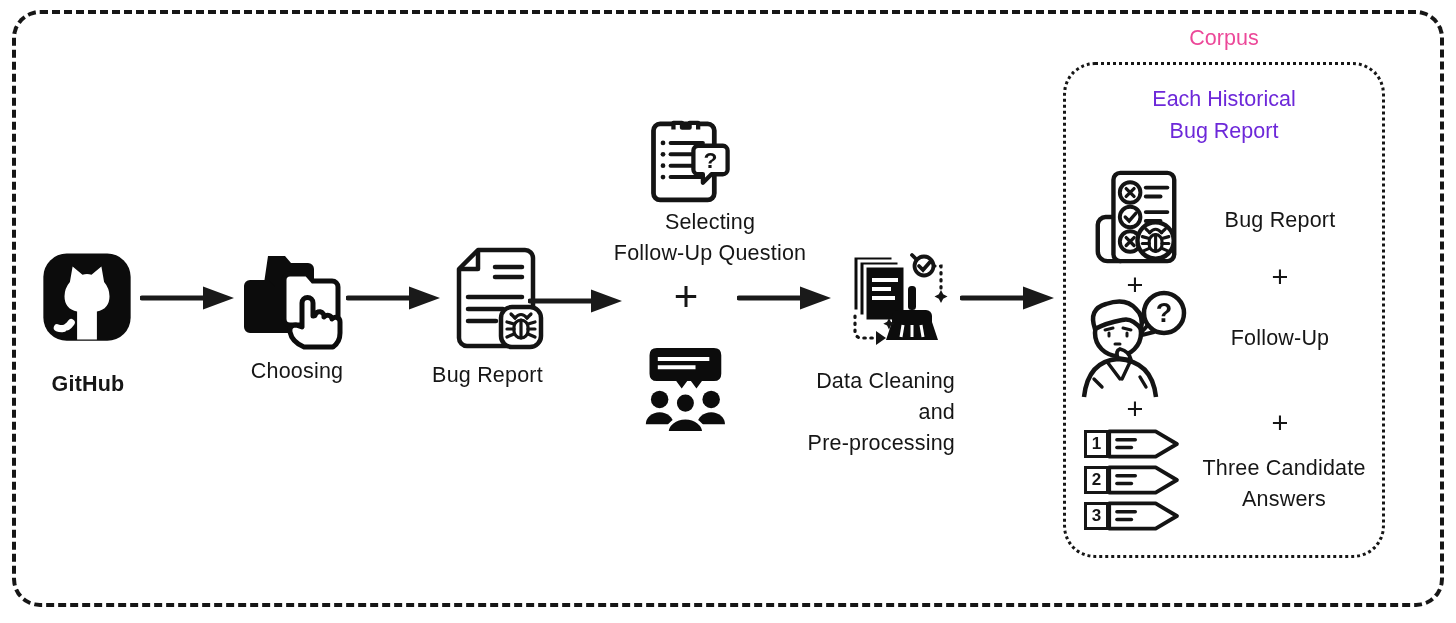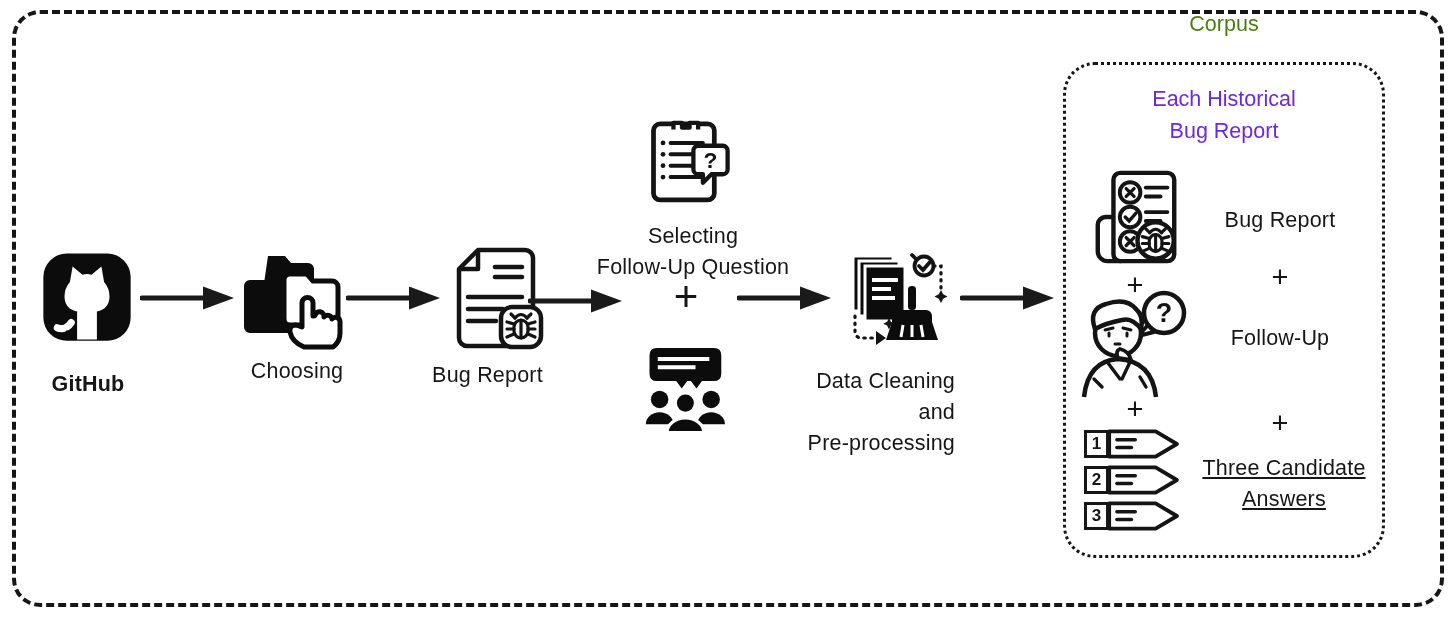--- a/index.html
+++ b/index.html
@@ -6,21 +6,21 @@
   body{width:1456px;height:623px;overflow:hidden;font-family:"Liberation Sans",sans-serif;color:#151515;}
   .canvas{position:relative;width:1456px;height:623px;background:#fff;}
   .outer-border{position:absolute;left:12px;top:10px;width:1432px;height:597px;border:4px dashed #161616;border-radius:28px;box-sizing:border-box;}
   .abs{position:absolute;}
   .node-label{position:absolute;text-align:center;font-size:21.5px;line-height:31px;color:#161616;letter-spacing:.2px;}
   .plus{position:absolute;text-align:center;font-size:42px;line-height:42px;color:#161616;}
   .plus.small{font-size:29px;line-height:29px;}
   .corpus-box{position:absolute;left:1063px;top:62px;width:322px;height:496px;border:3.4px dotted #161616;border-radius:32px;box-sizing:border-box;}
   .corpus-box .node-label{font-size:21.5px;}
   .corpus-heading{position:absolute;top:18px;left:0;width:100%;text-align:center;font-size:21.5px;line-height:32px;color:#6d28d9;}
-  .corpus-title{position:absolute;left:1148px;top:12px;width:152px;text-align:center;font-size:21.5px;color:#4d7c0f;}
+  .corpus-title{position:absolute;left:1148px;top:26px;width:152px;text-align:center;font-size:21.5px;color:#ec4899;}
   .answers-col{position:absolute;left:18px;top:364px;display:flex;flex-direction:column;gap:6px;}
   .answer-row{display:flex;align-items:center;height:30px;}
   .num-box{width:19px;height:22px;border:3.6px solid #161616;background:#fff;display:flex;align-items:center;justify-content:center;font-size:17px;font-weight:bold;color:#161616;z-index:2;margin-right:-3px;}
   svg{display:block;}
   svg text{font-family:"Liberation Sans",sans-serif;}
 </style>
 </head>
 <body>
 
 <div class="canvas">
@@ -110,21 +110,21 @@
       <g fill="#141414">
         <circle cx="20" cy="28" r="2.5"></circle>
           <circle cx="20" cy="40" r="2.5"></circle>
           <circle cx="20" cy="52" r="2.5"></circle>
           <circle cx="20" cy="64" r="2.5"></circle>
       </g>
       <path d="M57,31 H83 a5,5 0 0 1 5,5 V56 a5,5 0 0 1 -5,5 H71 l-9,9 V61 h-5 a5,5 0 0 1 -5,-5 V36 a5,5 0 0 1 5,-5 z" fill="#fff" stroke="#141414" stroke-width="4.5" stroke-linejoin="round"></path>
       <text x="70" y="54" font-size="24" font-weight="bold" text-anchor="middle" fill="#141414">?</text>
     </svg>
   </div>
-  <div class="node-label" style="left:588px;top:207px;width:210px;margin-top:14px;">
+  <div class="node-label" style="left:605px;top:207px;width:210px;">
     <div>Selecting</div>
     <div>Follow-Up Question</div>
   </div>
 
   <div class="plus" style="left:656px;top:276px;width:60px;">+</div>
 
   <div class="abs" style="left:644px;top:346px;">
     <svg width="92" height="94" viewBox="0 0 100 102">
       <path d="M14,2 H76 Q84,2 84,10 V30 Q84,38 76,38 H63 L57,46 L51,38 H47 L41,46 L35,38 H14 Q6,38 6,30 V10 Q6,2 14,2 Z" fill="#0c0c0c"></path>
       <line x1="15" y1="14" x2="71" y2="14" stroke="#fff" stroke-width="4.5"></line>
@@ -284,18 +284,18 @@
       </div>
       <div class="answer-row">
         <div class="num-box">3</div>
         <svg width="76" height="30" viewBox="0 0 76 31">
             <path d="M2,2.5 H50 L72,15.5 L50,28.5 H2 Z" fill="#fff" stroke="#141414" stroke-width="4" stroke-linejoin="round"></path>
             <line x1="10" y1="11" x2="29" y2="11" stroke="#141414" stroke-width="3.6" stroke-linecap="round"></line>
             <line x1="10" y1="19" x2="25" y2="19" stroke="#141414" stroke-width="3.6" stroke-linecap="round"></line>
           </svg>
       </div>
     </div>
-    <div class="node-label" style="left:122px;top:388px;width:192px;text-decoration:underline;">
+    <div class="node-label" style="left:122px;top:388px;width:192px;">
       <div>Three Candidate</div>
       <div>Answers</div>
     </div>
   </div>
 </div>
 
 </body></html>

